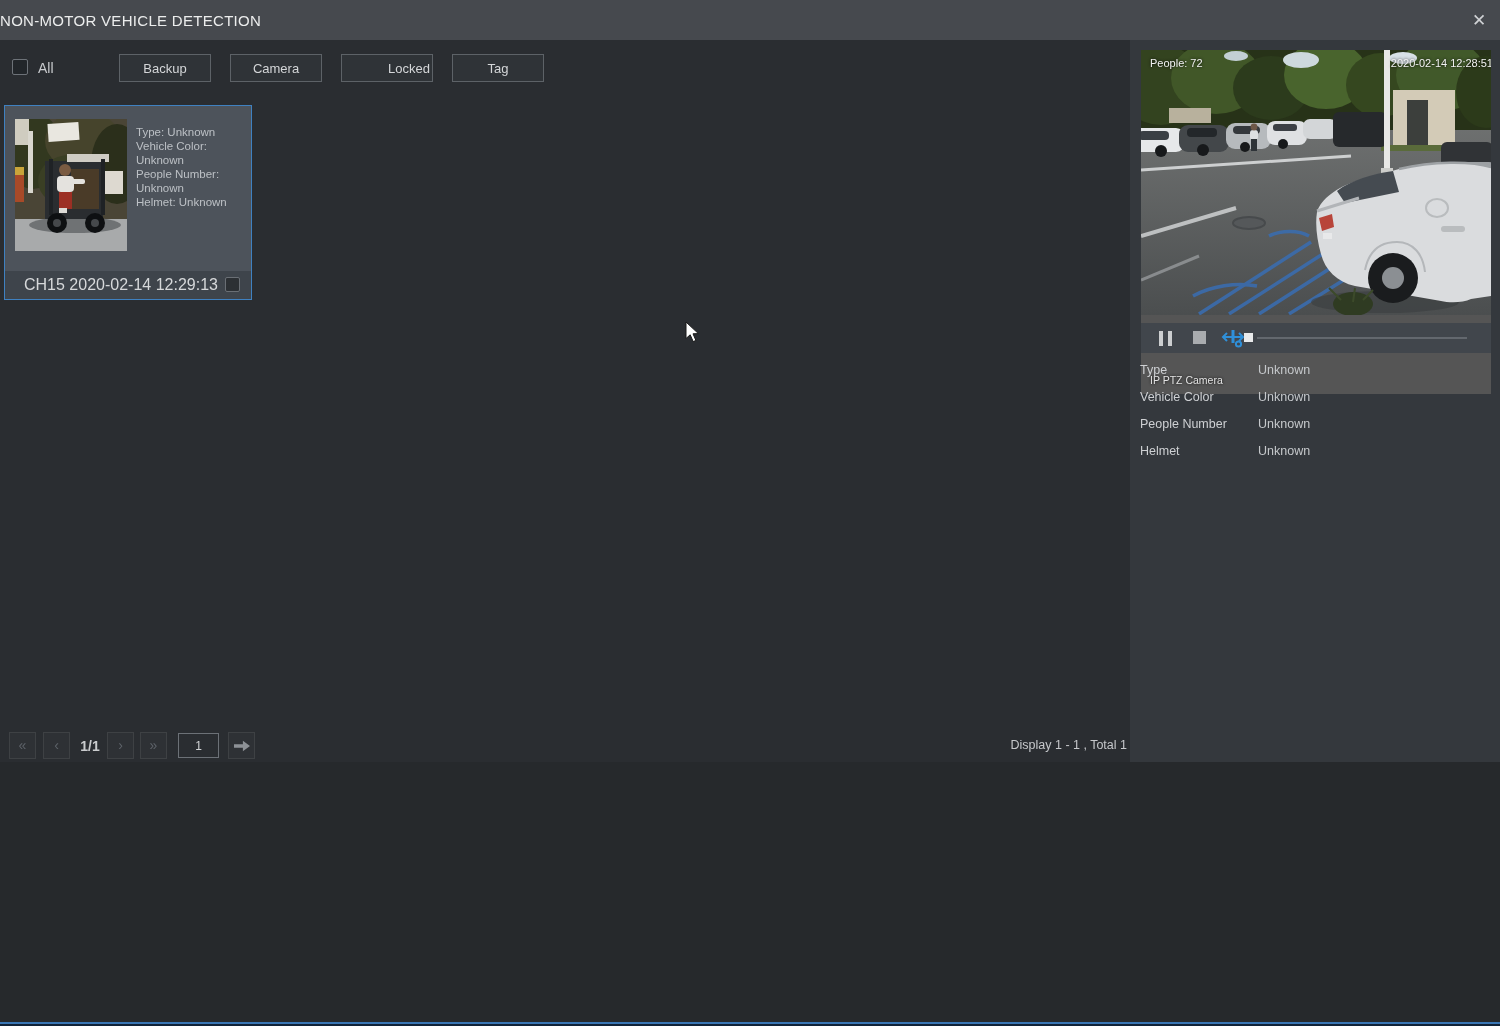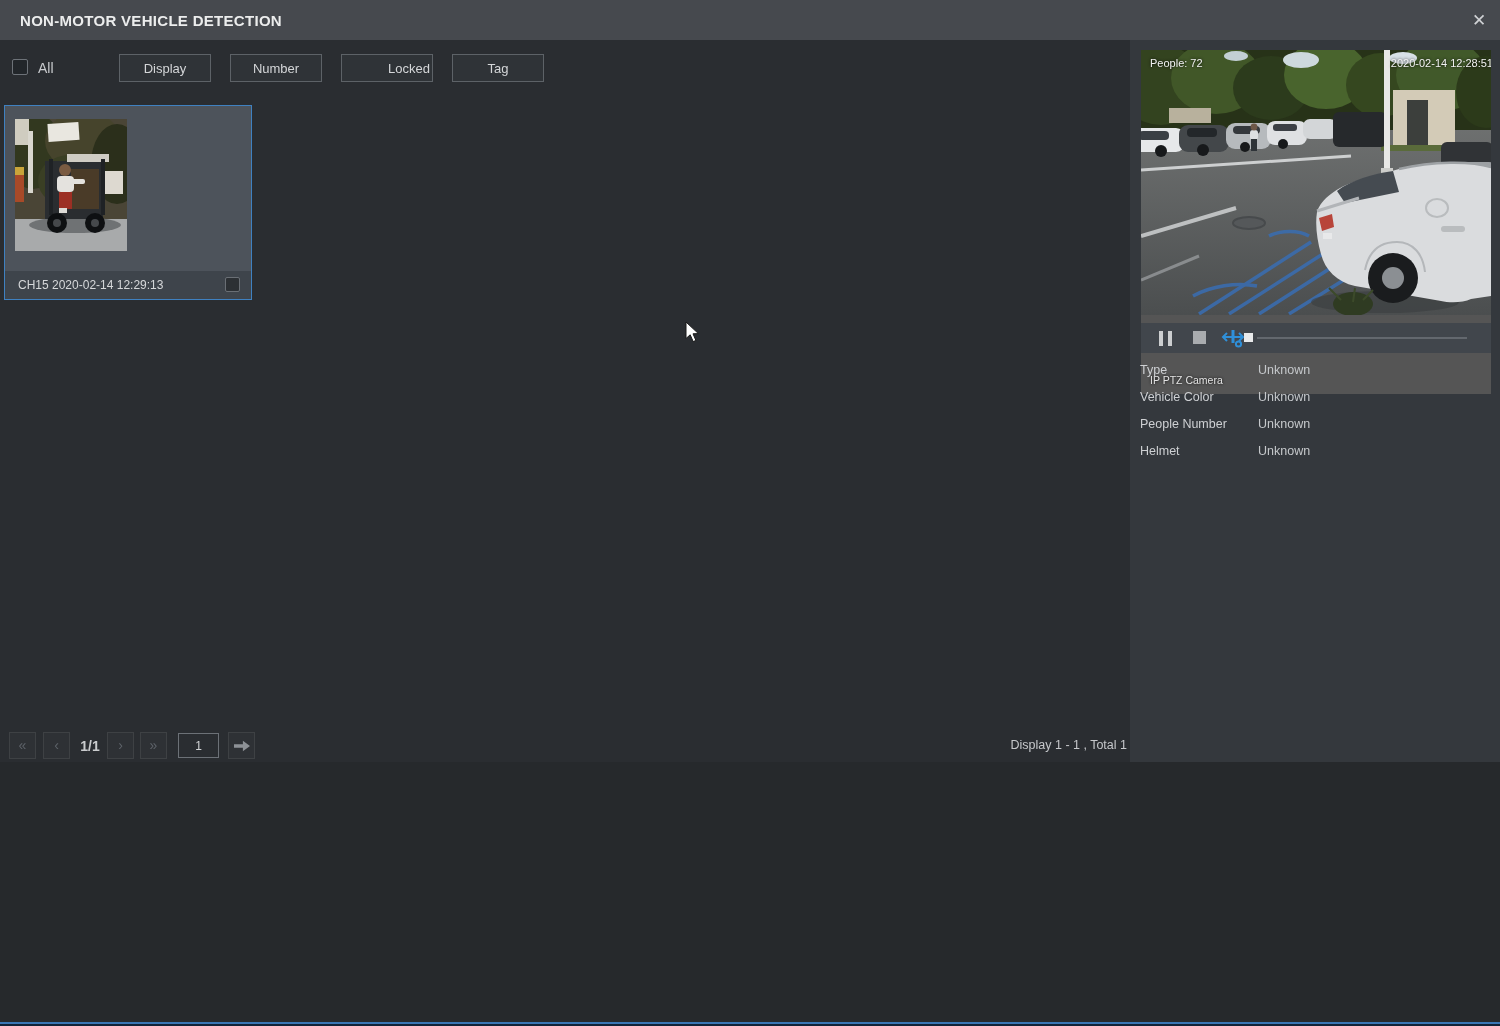--- a/index.html
+++ b/index.html
@@ -8,21 +8,21 @@
   #window-root{
     position:relative; width:1500px; height:1026px; overflow:hidden;
     background:#26292c; color:#c8cacd;
   }
   
   .titlebar{
     position:absolute; left:0; top:0; width:1500px; height:40px;
     background:#46494e; display:flex; align-items:center;
   }
   .titlebar .title{
-    padding-left:20px; font-size:15px; font-weight:700; letter-spacing:.3px; color:#eceded;
+    font-size:15px; font-weight:400; letter-spacing:.3px; color:#eceded;
   }
   .close-btn{
     position:absolute; right:6px; top:5px; width:30px; height:30px;
     display:flex; align-items:center; justify-content:center;
     background:transparent; border:none; cursor:pointer;
   }
   .close-btn span{ color:#cfd1d4; font-size:17px; line-height:1; }
   
   .dialog{
     position:absolute; left:0; top:40px; width:1500px; height:722px;
@@ -53,21 +53,21 @@
   }
   .card-thumb svg{ display:block; width:112px; height:132px; }
   .card-attrs{
     position:absolute; left:131px; top:19px; width:106px;
     font-size:11.5px; line-height:14px; color:#bcc0c5;
   }
   .card-footer{
     position:absolute; left:0; bottom:0; width:100%; height:28px;
     background:#3e444b; display:flex; align-items:center;
   }
-  .card-caption{ padding-left:13px; font-size:12px; color:#d6d8da; white-space:nowrap; }
+  .card-caption{ padding-left:19px; font-size:16px; color:#d6d8da; white-space:nowrap; }
   .card-check{ position:absolute; right:11px; top:6px; width:15px; height:15px; border-color:#6a6f75; background:#2c3034; }
   
   .pager{ position:absolute; left:9px; top:692px; height:27px; }
   .pg-btn{
     position:absolute; top:0; width:27px; height:27px;
     background:rgba(255,255,255,0.02); border:1px solid rgba(255,255,255,0.08);
     color:#5d6269; font-size:14px; line-height:25px; text-align:center; cursor:pointer;
     font-family:"Liberation Sans",sans-serif;
   }
   .pg-first{ left:0; } .pg-prev{ left:34px; } .pg-next{ left:98px; } .pg-last{ left:131px; }
@@ -134,22 +134,22 @@
     <div class="title">NON-MOTOR VEHICLE DETECTION</div>
     <button class="close-btn">
       <span>✕</span>
     </button>
   </div>
 
   <div class="dialog">
 
     <span class="checkbox all-check"></span>
     <span class="all-label">All</span>
-    <button class="tb-btn tb-backup">Display</button>
-    <button class="tb-btn tb-export">Number</button>
+    <button class="tb-btn tb-backup">Backup</button>
+    <button class="tb-btn tb-export">Camera</button>
     <button class="tb-btn tb-locked">Locked</button>
     <button class="tb-btn tb-tag">Tag</button>
 
     <div class="card">
       <div class="card-thumb">
         <svg viewBox="0 0 112 132" preserveAspectRatio="none">
           <rect width="112" height="132" fill="#4a4536"></rect>
           <ellipse cx="18" cy="32" rx="30" ry="38" fill="#32381f"></ellipse>
           <ellipse cx="68" cy="22" rx="38" ry="30" fill="#46442c"></ellipse>
           <ellipse cx="102" cy="45" rx="26" ry="40" fill="#2b2f1b"></ellipse>
@@ -171,20 +171,26 @@
           <rect x="42" y="57" width="17" height="16" rx="4" fill="#e4e2de"></rect>
           <rect x="55" y="60" width="15" height="5" rx="2" fill="#e4e2de"></rect>
           <rect x="44" y="73" width="13" height="17" fill="#9c2f24"></rect>
           <rect x="44" y="89" width="8" height="5" fill="#dddbd6"></rect>
           <circle cx="42" cy="104" r="10" fill="#0e1012"></circle>
           <circle cx="42" cy="104" r="4" fill="#45484b"></circle>
           <circle cx="80" cy="104" r="10" fill="#0e1012"></circle>
           <circle cx="80" cy="104" r="4" fill="#45484b"></circle>
         </svg>
       </div>
+      <div class="card-attrs">
+        <div>Type: Unknown</div>
+        <div>Vehicle Color: Unknown</div>
+        <div>People Number: Unknown</div>
+        <div>Helmet: Unknown</div>
+      </div>
       <div class="card-footer">
         <span class="card-caption">CH15 2020-02-14 12:29:13</span>
         <span class="checkbox card-check"></span>
       </div>
     </div>
 
     <div class="pager">
       <button class="pg-btn pg-first"><span>«</span></button>
       <button class="pg-btn pg-prev"><span>‹</span></button>
       <span class="pg-label">1/1</span>

